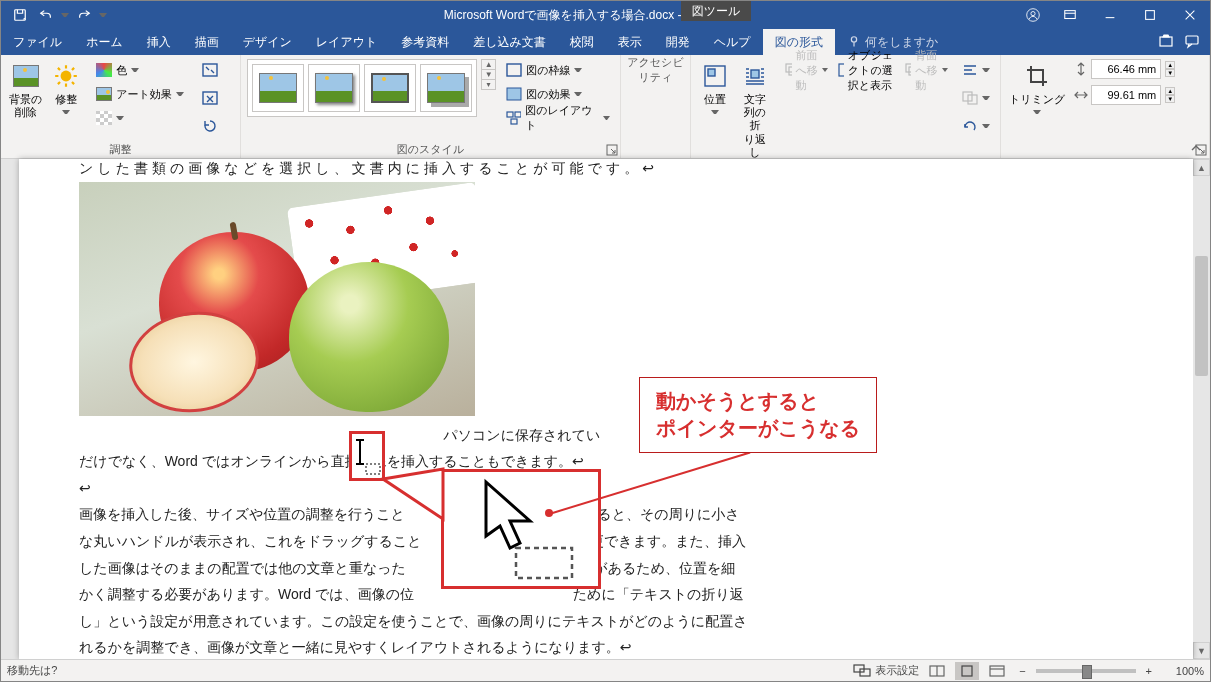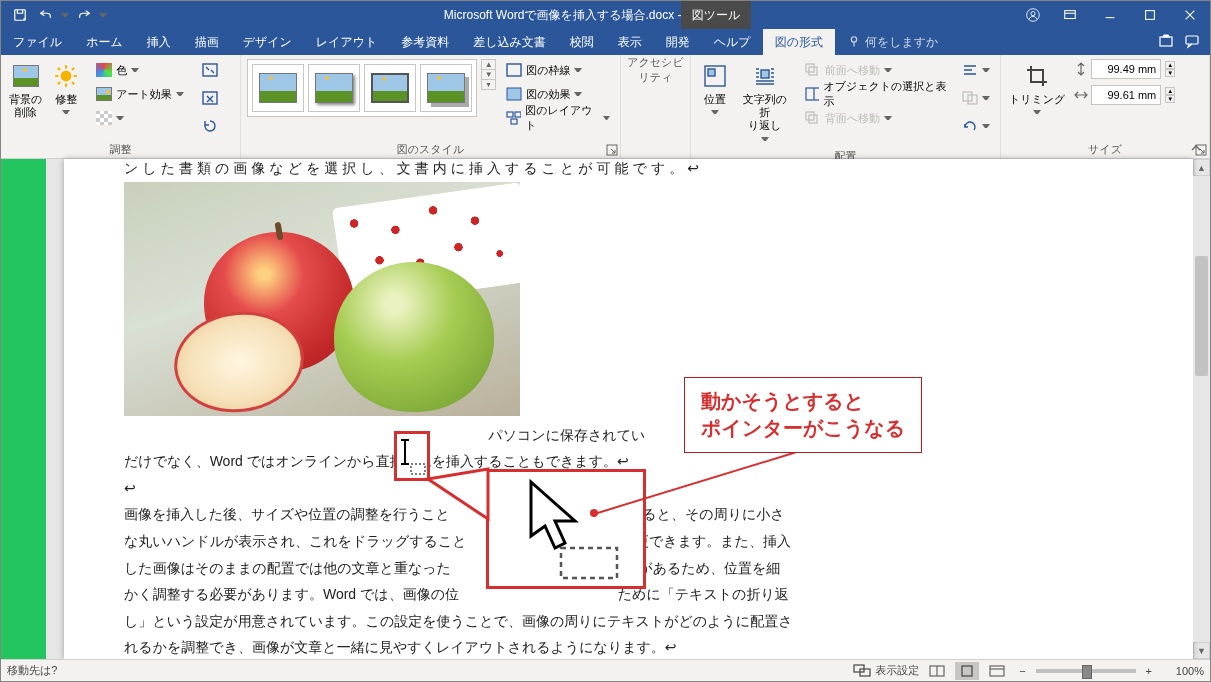--- a/index.html
+++ b/index.html
@@ -4,21 +4,21 @@
 <style>
   * { box-sizing: border-box; margin: 0; padding: 0; font-family: "Yu Gothic UI", "Meiryo", sans-serif; }
   body { width: 1211px; height: 682px; background: #f0f0f0; position: relative; overflow: hidden; border: 1px solid #858585; }
 
   
   .titlebar { height: 28px; background: #2b579a; color: #fff; display: flex; align-items: center; font-size: 12px; position: relative; }
   .qat { display: flex; align-items: center; gap: 4px; padding: 0 8px; }
   .qat-btn { width: 22px; height: 22px; display: flex; align-items: center; justify-content: center; color: #fff; }
   .qat-btn svg { width: 14px; height: 14px; }
   .titlebar-center { position: absolute; left: 50%; transform: translateX(-60%); white-space: nowrap; }
-  .tooltab { position: absolute; left: 680px; top: 0; width: 70px; height: 28px; background: #4a4a4a; color: #fff; display: flex; align-items: center; justify-content: center; font-size: 12px; }
+  .tooltab { position: absolute; left: 680px; top: 0; width: 70px; height: 20px; background: #4a4a4a; color: #fff; display: flex; align-items: center; justify-content: center; font-size: 12px; }
   .titlebar-right { position: absolute; right: 0; display: flex; align-items: center; }
   .title-icon { width: 40px; height: 28px; display: flex; align-items: center; justify-content: center; color: #fff; }
   .title-icon.account { width: 34px; }
   .title-icon svg { width: 14px; height: 14px; }
 
   
   .ribbon-tabs { height: 26px; background: #2b579a; color: #fff; display: flex; align-items: stretch; font-size: 12px; }
   .ribbon-tab { padding: 0 12px; display: flex; align-items: center; cursor: pointer; }
   .ribbon-tab.active { background: #f3f2f1; color: #2b579a; }
   .tell-me { margin-left: 12px; display: flex; align-items: center; gap: 4px; color: #d0d8e8; }
@@ -38,21 +38,21 @@
   .drop::after { content: ""; display: block; border-left: 3px solid transparent; border-right: 3px solid transparent; border-top: 4px solid #666; margin-top: 2px; }
 
   .style-gallery { display: flex; gap: 4px; padding: 4px; border: 1px solid #c8c6c4; background: #fff; }
   .style-thumb { width: 52px; height: 48px; border: 1px solid #c8c6c4; display: flex; align-items: center; justify-content: center; background: #fff; }
   .style-nav { width: 16px; display: flex; flex-direction: column; border: 1px solid #c8c6c4; }
   .style-nav div { flex: 1; display: flex; align-items: center; justify-content: center; border-bottom: 1px solid #c8c6c4; font-size: 8px; color: #666; }
   .style-nav div:last-child { border-bottom: none; }
   .ribbon-collapse { position: absolute; right: 6px; bottom: 2px; width: 16px; height: 16px; display: flex; align-items: center; justify-content: center; color: #666; }
 
   
-  .docarea { position: absolute; top: 158px; bottom: 22px; left: 0; right: 0; background: #22c55e; display: flex; padding-left: 45px; }
+  .docarea { position: absolute; top: 158px; bottom: 22px; left: 0; right: 0; background: #5eead4; display: flex; }
   .rulerpad-left { width: 18px; background: #e6e6e6; }
   .page-wrap { flex: 1; background: #fff; margin: 0 0 0 0; position: relative; overflow: hidden; box-shadow: 0 0 6px rgba(0,0,0,0.3); }
   .page-content { position: absolute; left: 60px; right: 60px; top: -4px; font-family: "MS Mincho", serif; font-size: 14px; color: #222; line-height: 1.9; }
   .page-content p { margin: 0; }
   .topline span { letter-spacing: 4px; }
 
   .apple-img { width: 396px; height: 234px; background: linear-gradient(160deg, #c8d0bc 0%, #d9e0d4 40%, #b9b09c 100%); position: relative; margin-bottom: 6px; }
   .cloth { position: absolute; right: 0; top: 0; width: 190px; height: 100px; background: #fff; background-image:
     radial-gradient(circle 10px at 20px 18px, #d02525 40%, transparent 44%),
     radial-gradient(circle 10px at 60px 30px, #d02525 40%, transparent 44%),
@@ -327,21 +327,21 @@
         <div class="icon-box">
             <svg width="24" height="24" fill="none" stroke="#2b579a" stroke-width="1.4">
               <rect x="8" y="6" width="8" height="8" fill="#9ec6e6"></rect>
               <path d="M3 5h3M3 9h3M3 13h3M18 5h3M18 9h3M18 13h3M3 17h18M3 20h18"></path>
             </svg>
           </div>
         <span style="white-space:pre-line">文字列の折
 り返し</span>
           <span class="drop"></span>
       </div>
-      <div style="display:flex;flex-direction:column;gap:2px;margin-left:4px">
+      <div style="display:flex;gap:2px;margin-left:4px">
         <div class="btn-mini disabled">
             <svg width="16" height="14" fill="none" stroke="#bcbcbc" stroke-width="1.2">
               <rect x="4" y="4" width="8" height="8"></rect>
               <rect x="1" y="1" width="8" height="8"></rect>
             </svg>
             <span>前面へ移動</span>
             <span class="drop"></span>
           </div>
         <div class="btn-mini">
             <svg width="16" height="14" fill="none" stroke="#2b579a" stroke-width="1.2">
@@ -395,42 +395,41 @@
           </div>
         <span>トリミング</span>
           <span class="drop"></span>
       </div>
       <div style="display:flex;flex-direction:column;gap:6px;margin-left:2px">
         <div style="display:flex;align-items:center;gap:2px">
           <svg width="16" height="16" stroke="#666" fill="none" stroke-width="1.2">
               <path d="M8 2v12M5 5l3-3 3 3M5 11l3 3 3-3"></path>
             </svg>
           <div class="size-input">
-              <span>99.49 mm</span>
+              <span>66.46 mm</span>
             </div>
           <div class="spinbtns">
               <span>▲</span>
               <span>▼</span>
             </div>
         </div>
         <div style="display:flex;align-items:center;gap:2px">
           <svg width="16" height="16" stroke="#666" fill="none" stroke-width="1.2">
               <path d="M2 8h12M5 5L2 8l3 3M11 5l3 3-3 3"></path>
             </svg>
           <div class="size-input">
               <span>99.61 mm</span>
             </div>
           <div class="spinbtns">
               <span>▲</span>
               <span>▼</span>
             </div>
         </div>
       </div>
     </div>
-    <div class="group-label">サイズ</div>
     <div class="dlg-launcher"><svg width="12" height="12" viewBox="0 0 12 12" fill="none" stroke="#666" stroke-width="1">
           <rect x="1" y="1" width="10" height="10"></rect>
           <path d="M5 5l4 4M9 6v3H6"></path>
         </svg></div>
   </div>
   <div class="ribbon-collapse">
       <svg width="12" height="12" viewBox="0 0 12 12" fill="none" stroke="#666" stroke-width="1.4">
         <path d="M2 8l4-4 4 4"></path>
       </svg>
     </div>

